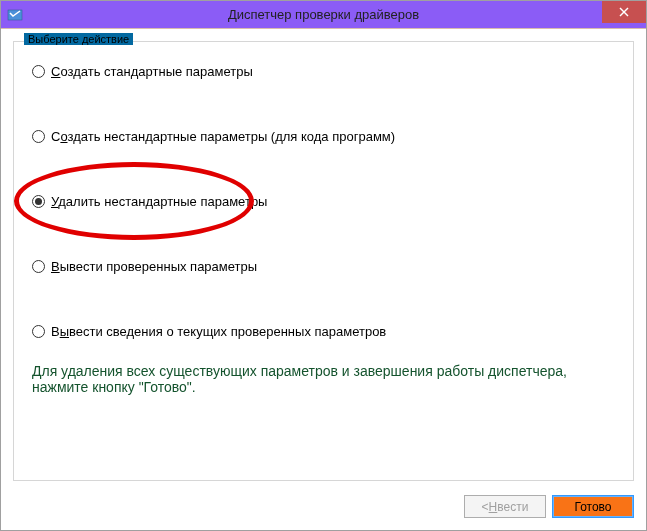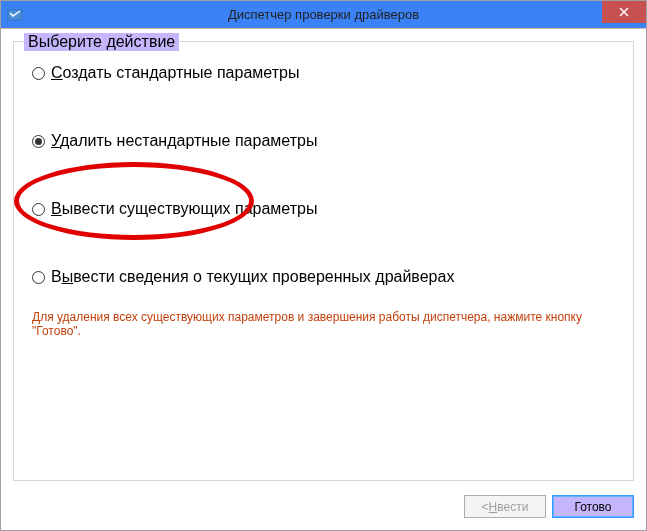--- a/index.html
+++ b/index.html
@@ -14,21 +14,21 @@
     }
     .window {
       width: 647px;
       height: 531px;
       border: 1px solid #a0a0a0;
       background: #fff;
       position: relative;
     }
     .titlebar {
       height: 28px;
-      background: #3b82f6;
+      background: #8b5cf6;
       display: flex;
       align-items: center;
       position: relative;
       border-bottom: 1px solid #d8bcae;
     }
     .titlebar-icon {
       width: 16px;
       height: 16px;
       margin-left: 6px;
       display: flex;
@@ -67,23 +67,23 @@
     .fieldset {
       border: 1px solid #d6d6d6;
       flex: 1;
       padding: 8px 18px 18px 18px;
       position: relative;
     }
     .legend {
       position: absolute;
       top: -9px;
       left: 10px;
-      background: #c4b5fd;
+      background: #0369a1;
       padding: 0 4px;
-      font-size: 16px;
+      font-size: 11px;
       color: #000;
     }
     .radio-group {
       margin-top: 14px;
       position: relative;
     }
     .radio-item {
       display: flex;
       align-items: center;
       margin-bottom: 50px;
@@ -104,53 +104,53 @@
       background: #fff;
     }
     .radio-circle.selected::after {
       content: '';
       width: 7px;
       height: 7px;
       background: #333;
       border-radius: 50%;
     }
     .radio-label {
-      font-size: 16px;
+      font-size: 13px;
       color: #000;
     }
     .radio-label .underline-char {
       text-decoration: underline;
     }
     .highlight-ellipse {
       position: absolute;
       top: 98px;
       left: -18px;
       width: 240px;
       height: 78px;
       border: 5px solid #e00000;
       border-radius: 50%;
       pointer-events: none;
       z-index: 10;
     }
     .hint-text {
-      font-size: 12px;
-      color: #c2410c;
+      font-size: 14px;
+      color: #14532d;
       margin-top: 20px;
     }
     .button-bar {
       display: flex;
       justify-content: flex-end;
       gap: 6px;
       padding: 14px 0 0 0;
     }
     .btn {
       min-width: 82px;
       height: 23px;
       border: 1px solid #adadad;
-      background: #c4b5fd;
+      background: #f97316;
       font-size: 12px;
       font-family: inherit;
       cursor: pointer;
       display: flex;
       align-items: center;
       justify-content: center;
       padding: 0 10px;
     }
     .btn:disabled {
       color: #a0a0a0;
@@ -194,34 +194,38 @@
 
       <div class="radio-group">
 
         <div class="highlight-ellipse"></div>
 
         <label class="radio-item">
           <span class="radio-circle"></span>
           <span class="radio-label"><span></span><span class="underline-char">С</span><span>оздать стандартные параметры</span></span>
         </label>
 
+        <label class="radio-item">
+          <span class="radio-circle"></span>
+          <span class="radio-label"><span>С</span><span class="underline-char">о</span><span>здать нестандартные параметры (для кода программ)</span></span>
+        </label>
 
         <label class="radio-item">
           <span class="radio-circle selected"></span>
           <span class="radio-label"><span></span><span class="underline-char">У</span><span>далить нестандартные параметры</span></span>
         </label>
 
         <label class="radio-item">
           <span class="radio-circle"></span>
-          <span class="radio-label"><span></span><span class="underline-char">В</span><span>ывести существующих параметры</span></span>
+          <span class="radio-label"><span></span><span class="underline-char">В</span><span>ывести проверенных параметры</span></span>
         </label>
 
         <label class="radio-item last">
           <span class="radio-circle"></span>
-          <span class="radio-label"><span>В</span><span class="underline-char">ы</span><span>вести сведения о текущих проверенных драйверах</span></span>
+          <span class="radio-label"><span>В</span><span class="underline-char">ы</span><span>вести сведения о текущих проверенных параметров</span></span>
         </label>
 
       </div>
 
       <div class="hint-text">Для удаления всех существующих параметров и завершения работы диспетчера, нажмите кнопку "Готово".</div>
     </div>
 
     <div class="button-bar">
       <button class="btn" disabled="">
         <span>&lt; </span>

